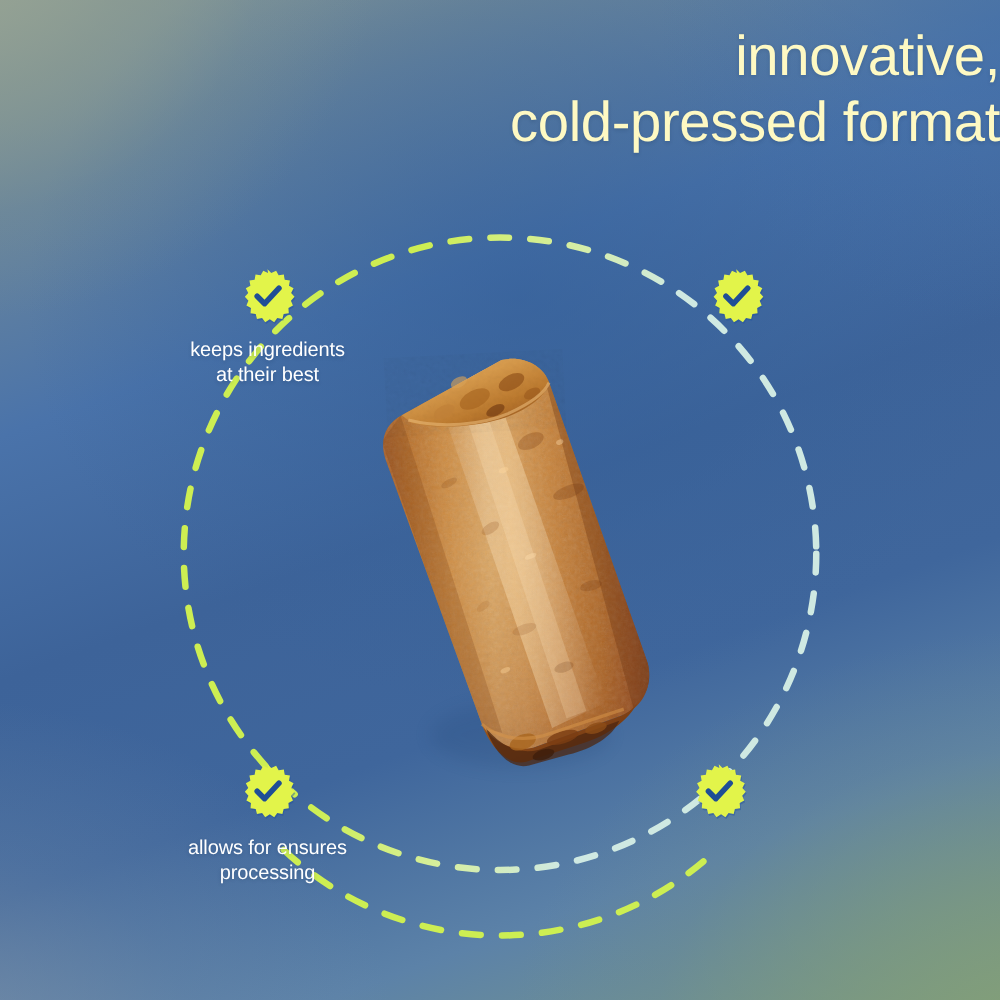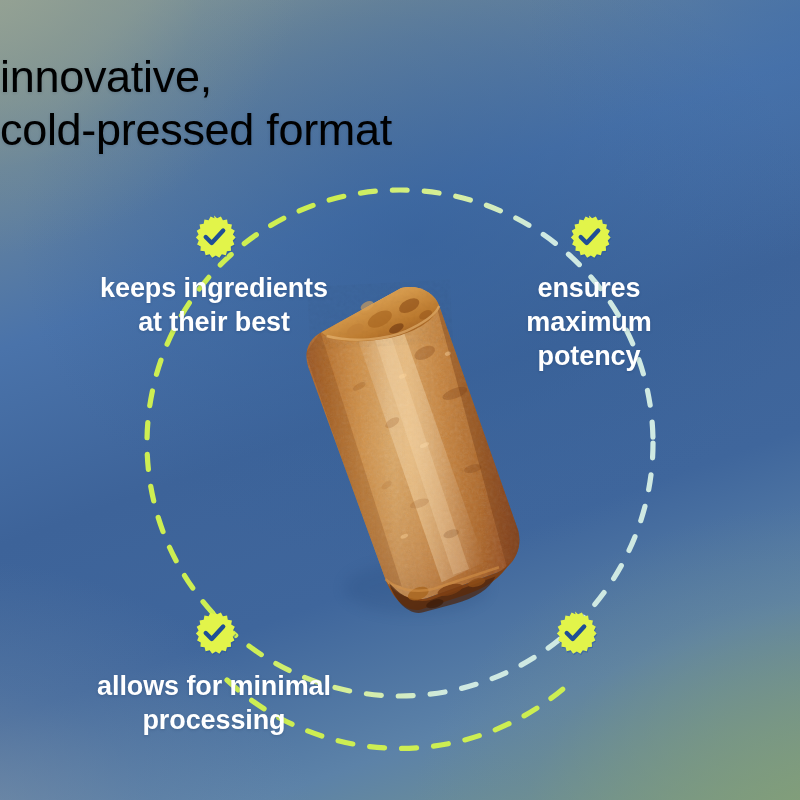--- a/index.html
+++ b/index.html
@@ -58,23 +58,23 @@
        rgba(60,104,160,0) 76%);
   }
   #bg-tr-blue {
     background:radial-gradient(ellipse 380px 340px at 100% 2%,
        rgba(64,110,168,0.5) 0%,
        rgba(64,110,168,0) 72%);
   }
 
   
   #headline {
-    position:absolute; top:50px; left:0; right:0;
-    text-align:left;
-    color:#000000;
+    position:absolute; top:18px; left:0; right:0;
+    text-align:right;
+    color:#fef9c3;
     font-size:45px;
     line-height:1.18;
     font-weight:400;
     letter-spacing:-0.3px;
     white-space:pre-line;
     text-shadow:0 1px 3px rgba(20,45,80,0.18);
   }
 
   
   #ring-wrap {
@@ -94,23 +94,23 @@
   }
   #product svg { width:100%; height:100%; display:block; overflow:visible; }
 
   
   .feature { position:absolute; width:250px; text-align:center; }
   .feature .badge-slot { display:flex; justify-content:center; }
   .feature .badge { width:46px; height:46px; display:block; }
   .feature .ftext {
     margin-top:11px;
     color:#ffffff;
-    font-size:27px;
+    font-size:16px;
     line-height:1.26;
-    font-weight:700;
+    font-weight:400;
     letter-spacing:-0.1px;
     white-space:pre-line;
     text-shadow:0 1px 3px rgba(20,45,80,0.22);
   }
 
   #feat-tl { left:89px;  top:214px; }
   #feat-tr { left:464px; top:214px; }
   #feat-bl { left:89px;  top:610px; }
   #feat-br { left:450px; top:610px; }
 
@@ -304,36 +304,33 @@
   <div class="feature" id="feat-tr">
     <div class="badge-slot">
       <svg class="badge" viewBox="0 0 100 100" aria-hidden="true">
         <g>
           <path d="M50 3 L56.6 9.5 L65 5.6 L69.4 13.6 L78.4 12.2 L80 21.3 L89 22.6 L87.4 31.7 L95.3 36.2 L91.1 44.3 L97 51 L90.8 57.8 L94.3 66.2 L86.4 70.6 L87.1 79.7 L78.1 80.8 L75.9 89.7 L67 87.7 L61.6 95.1 L54 90.2 L46 95.1 L40.6 87.7 L31.7 89.7 L29.5 80.8 L20.5 79.7 L21.2 70.6 L13.3 66.2 L16.8 57.8 L10.6 51 L16.5 44.3 L12.3 36.2 L20.2 31.7 L18.6 22.6 L27.6 21.3 L29.2 12.2 L38.2 13.6 L42.6 5.6 L51 9.5 Z" fill="#2152a0" opacity="0.45" transform="translate(1.5,3)"></path>
           <path d="M50 3 L56.6 9.5 L65 5.6 L69.4 13.6 L78.4 12.2 L80 21.3 L89 22.6 L87.4 31.7 L95.3 36.2 L91.1 44.3 L97 51 L90.8 57.8 L94.3 66.2 L86.4 70.6 L87.1 79.7 L78.1 80.8 L75.9 89.7 L67 87.7 L61.6 95.1 L54 90.2 L46 95.1 L40.6 87.7 L31.7 89.7 L29.5 80.8 L20.5 79.7 L21.2 70.6 L13.3 66.2 L16.8 57.8 L10.6 51 L16.5 44.3 L12.3 36.2 L20.2 31.7 L18.6 22.6 L27.6 21.3 L29.2 12.2 L38.2 13.6 L42.6 5.6 L51 9.5 Z" fill="#e2f44a"></path>
           <path d="M32 50 L45 63 L70 36" fill="none" stroke="#1f4e96" stroke-width="9.5" stroke-linecap="round" stroke-linejoin="round"></path>
         </g>
       </svg>
     </div>
-    <div class="ftext">ensures
-maximum
-potency</div>
   </div>
 
   <div class="feature" id="feat-bl">
     <div class="badge-slot">
       <svg class="badge" viewBox="0 0 100 100" aria-hidden="true">
         <g>
           <path d="M50 3 L56.6 9.5 L65 5.6 L69.4 13.6 L78.4 12.2 L80 21.3 L89 22.6 L87.4 31.7 L95.3 36.2 L91.1 44.3 L97 51 L90.8 57.8 L94.3 66.2 L86.4 70.6 L87.1 79.7 L78.1 80.8 L75.9 89.7 L67 87.7 L61.6 95.1 L54 90.2 L46 95.1 L40.6 87.7 L31.7 89.7 L29.5 80.8 L20.5 79.7 L21.2 70.6 L13.3 66.2 L16.8 57.8 L10.6 51 L16.5 44.3 L12.3 36.2 L20.2 31.7 L18.6 22.6 L27.6 21.3 L29.2 12.2 L38.2 13.6 L42.6 5.6 L51 9.5 Z" fill="#2152a0" opacity="0.45" transform="translate(1.5,3)"></path>
           <path d="M50 3 L56.6 9.5 L65 5.6 L69.4 13.6 L78.4 12.2 L80 21.3 L89 22.6 L87.4 31.7 L95.3 36.2 L91.1 44.3 L97 51 L90.8 57.8 L94.3 66.2 L86.4 70.6 L87.1 79.7 L78.1 80.8 L75.9 89.7 L67 87.7 L61.6 95.1 L54 90.2 L46 95.1 L40.6 87.7 L31.7 89.7 L29.5 80.8 L20.5 79.7 L21.2 70.6 L13.3 66.2 L16.8 57.8 L10.6 51 L16.5 44.3 L12.3 36.2 L20.2 31.7 L18.6 22.6 L27.6 21.3 L29.2 12.2 L38.2 13.6 L42.6 5.6 L51 9.5 Z" fill="#e2f44a"></path>
           <path d="M32 50 L45 63 L70 36" fill="none" stroke="#1f4e96" stroke-width="9.5" stroke-linecap="round" stroke-linejoin="round"></path>
         </g>
       </svg>
     </div>
-    <div class="ftext">allows for minimal
+    <div class="ftext">allows for ensures
 processing</div>
   </div>
 
   <div class="feature" id="feat-br">
     <div class="badge-slot">
       <svg class="badge" viewBox="0 0 100 100" aria-hidden="true">
         <g>
           <path d="M50 3 L56.6 9.5 L65 5.6 L69.4 13.6 L78.4 12.2 L80 21.3 L89 22.6 L87.4 31.7 L95.3 36.2 L91.1 44.3 L97 51 L90.8 57.8 L94.3 66.2 L86.4 70.6 L87.1 79.7 L78.1 80.8 L75.9 89.7 L67 87.7 L61.6 95.1 L54 90.2 L46 95.1 L40.6 87.7 L31.7 89.7 L29.5 80.8 L20.5 79.7 L21.2 70.6 L13.3 66.2 L16.8 57.8 L10.6 51 L16.5 44.3 L12.3 36.2 L20.2 31.7 L18.6 22.6 L27.6 21.3 L29.2 12.2 L38.2 13.6 L42.6 5.6 L51 9.5 Z" fill="#2152a0" opacity="0.45" transform="translate(1.5,3)"></path>
           <path d="M50 3 L56.6 9.5 L65 5.6 L69.4 13.6 L78.4 12.2 L80 21.3 L89 22.6 L87.4 31.7 L95.3 36.2 L91.1 44.3 L97 51 L90.8 57.8 L94.3 66.2 L86.4 70.6 L87.1 79.7 L78.1 80.8 L75.9 89.7 L67 87.7 L61.6 95.1 L54 90.2 L46 95.1 L40.6 87.7 L31.7 89.7 L29.5 80.8 L20.5 79.7 L21.2 70.6 L13.3 66.2 L16.8 57.8 L10.6 51 L16.5 44.3 L12.3 36.2 L20.2 31.7 L18.6 22.6 L27.6 21.3 L29.2 12.2 L38.2 13.6 L42.6 5.6 L51 9.5 Z" fill="#e2f44a"></path>
           <path d="M32 50 L45 63 L70 36" fill="none" stroke="#1f4e96" stroke-width="9.5" stroke-linecap="round" stroke-linejoin="round"></path>

